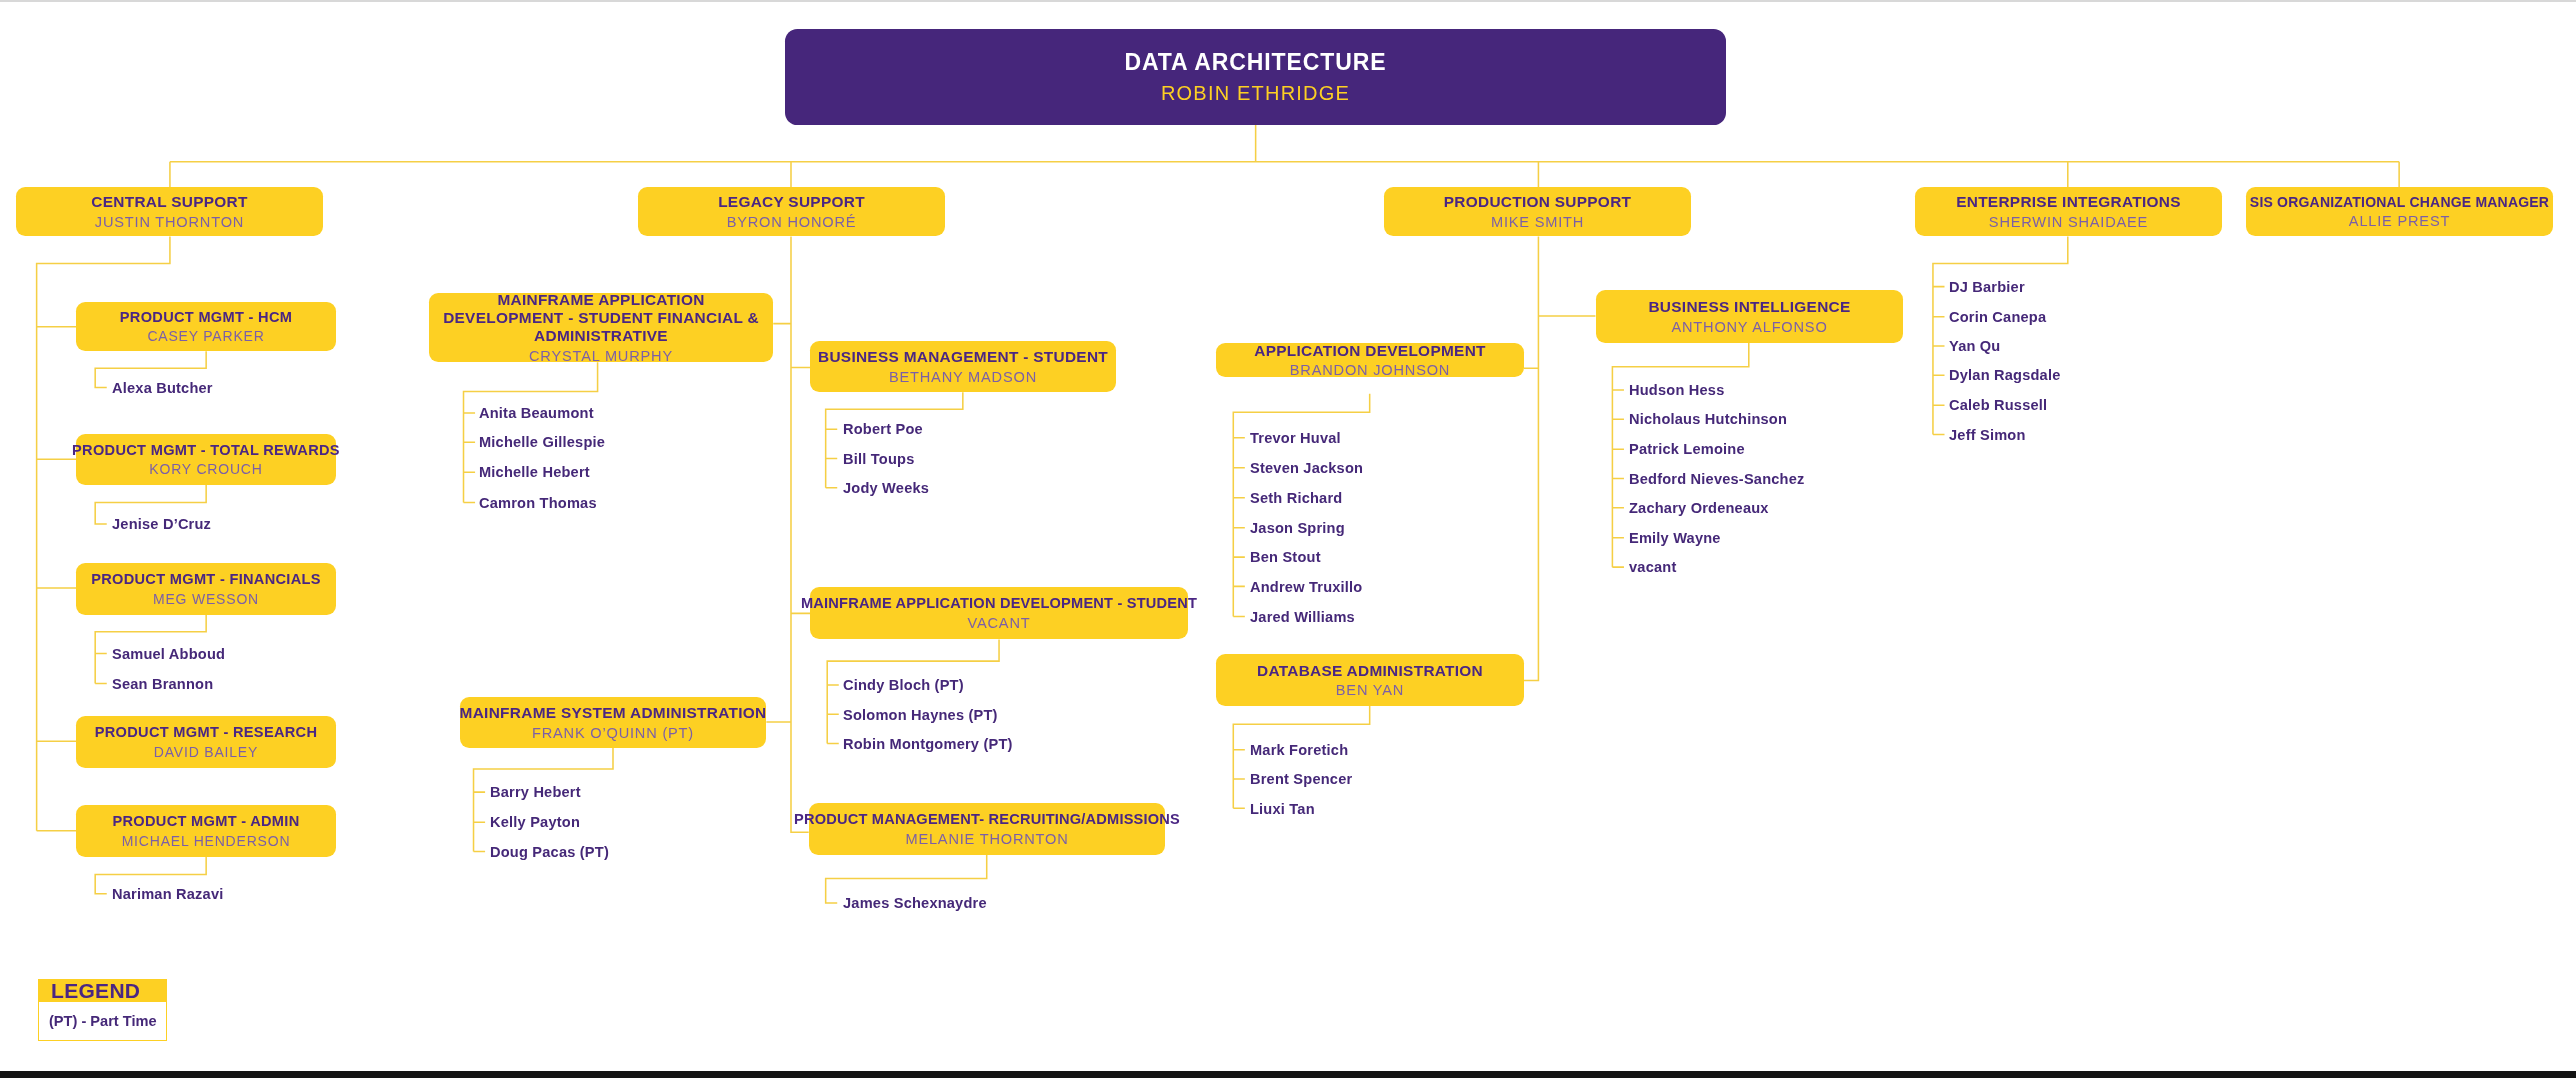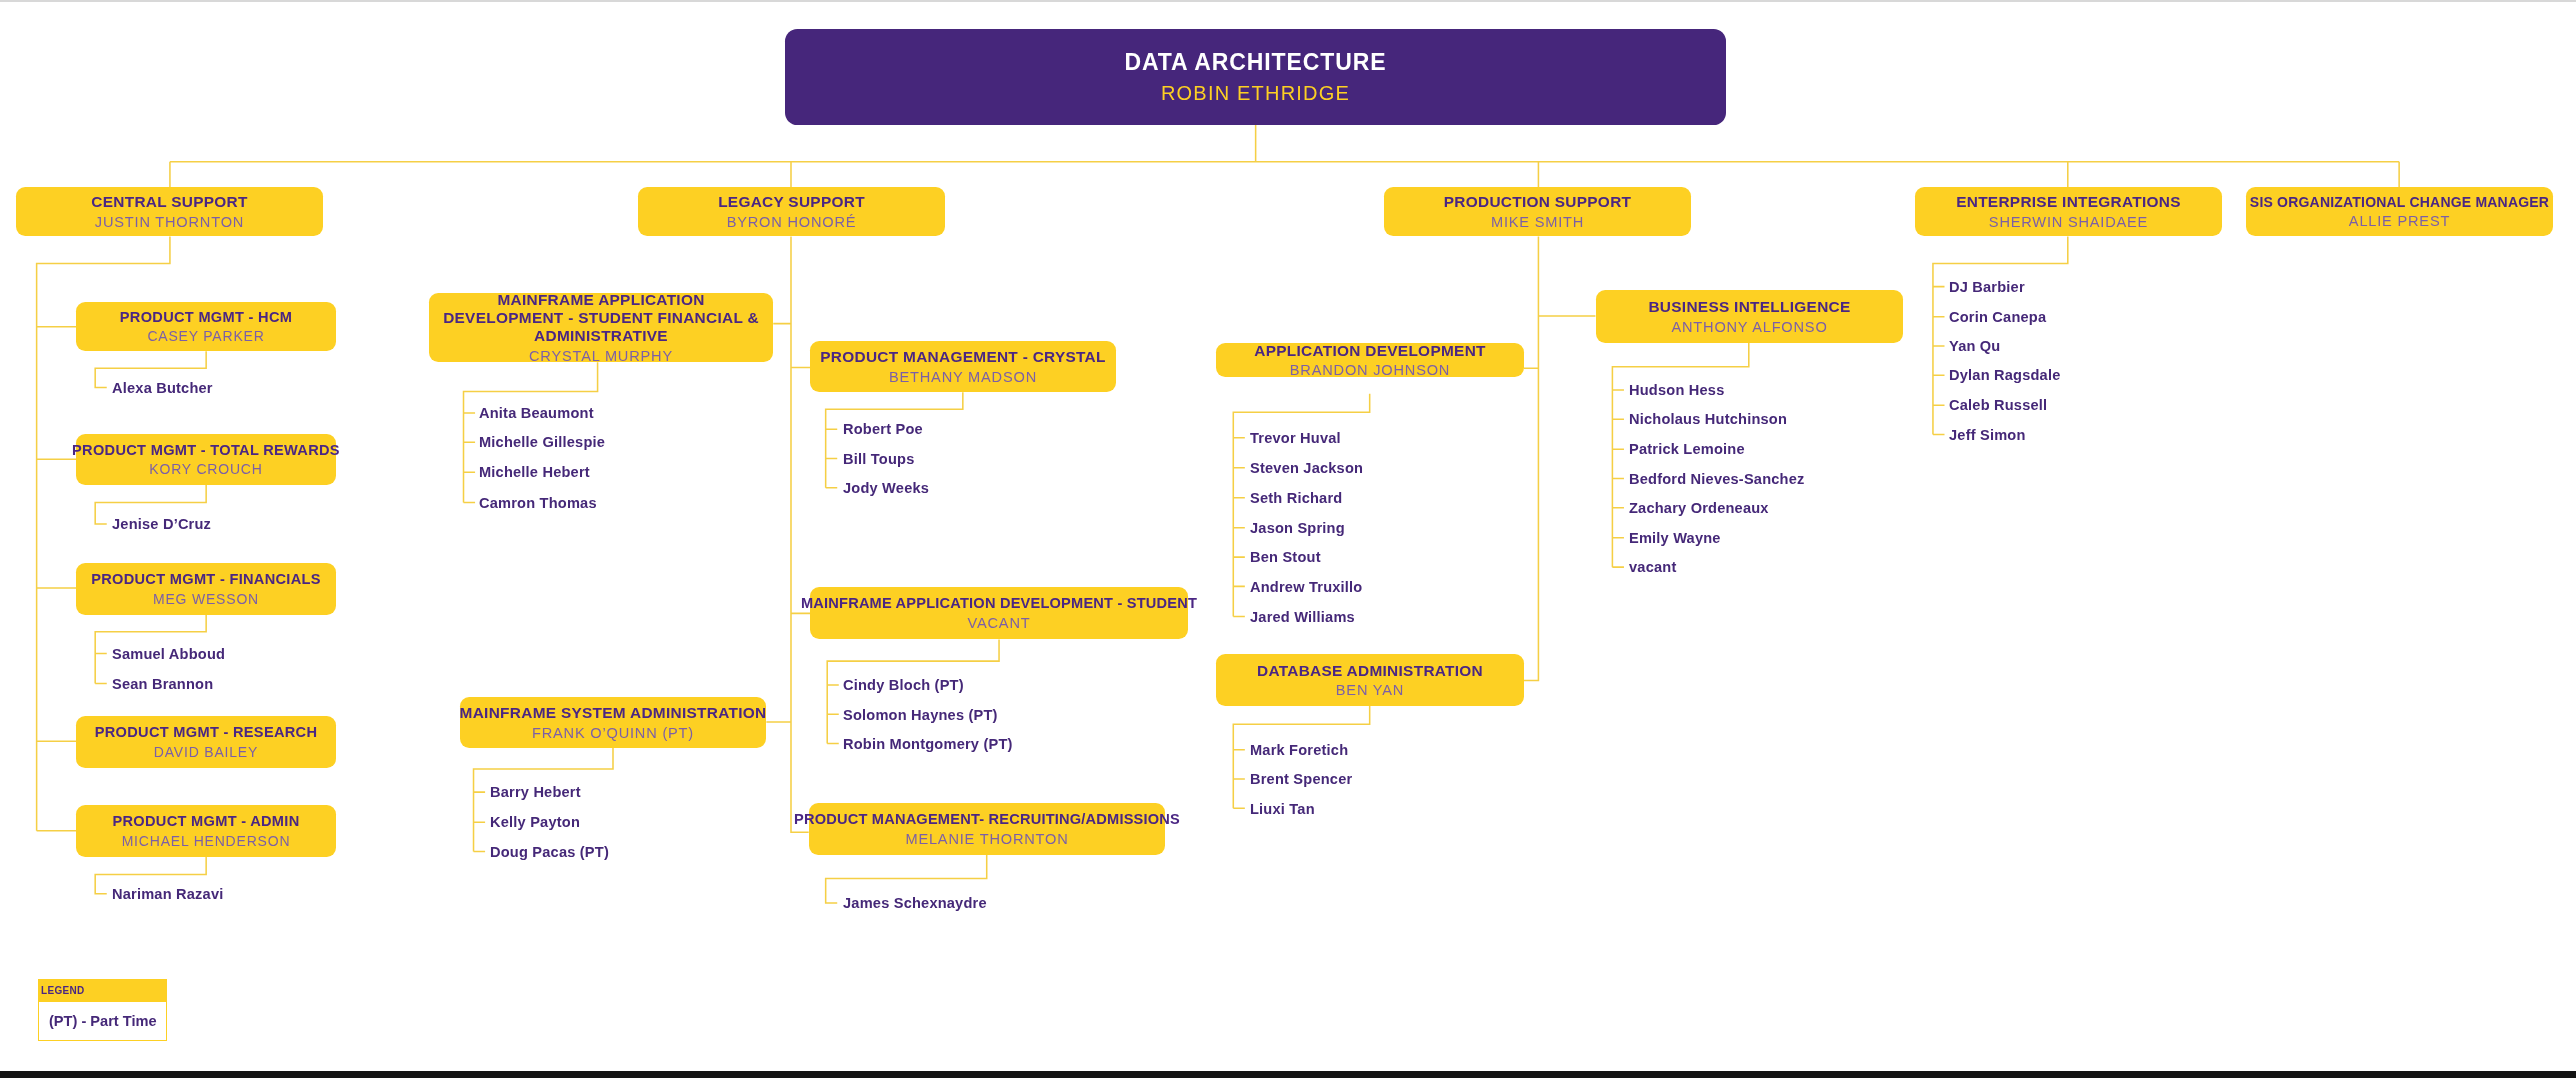--- a/index.html
+++ b/index.html
@@ -17,22 +17,22 @@
   .box.small .bt{font-size:14.6px;}
   .box.small .bn{font-size:14px;}
   .box.xs .bt{font-size:14.6px;letter-spacing:0.2px;}
   .box.sis .bt{font-size:14px;letter-spacing:0.2px;}
   .box.root{background:#46267B;border-radius:12.3px;gap:6.2px;}
   .box.root .bt{color:#ffffff;font-size:23px;letter-spacing:0.9px;}
   .box.root .bn{color:#FDD023;font-size:20px;letter-spacing:1.2px;}
   .member{position:absolute;transform:translateY(-50%);font-weight:700;color:#452878;
           font-size:14.6px;letter-spacing:0.2px;white-space:nowrap;}
   .legend-h{position:absolute;left:38px;top:979px;width:129px;height:23px;background:#FDD023;
-            display:flex;align-items:center;padding-left:3px;box-sizing:border-box;
-            font-weight:700;color:#4A2683;font-size:10px;letter-spacing:0.3px;}
+            display:flex;align-items:center;padding-left:13px;box-sizing:border-box;
+            font-weight:700;color:#4A2683;font-size:21px;letter-spacing:0.3px;}
   .legend-b{position:absolute;left:38px;top:1002px;width:129px;height:39px;background:#ffffff;
             border:1.5px solid #FDD023;border-top:none;box-sizing:border-box;display:flex;align-items:center;
             padding-left:10px;font-weight:700;color:#452878;font-size:14.6px;white-space:nowrap;}
 </style>
 </head>
 <body>
 
 <div id="canvas">
   <div class="top-rule"></div>
 
@@ -101,21 +101,21 @@
   <div class="box small" style="left:76px;top:805px;width:260px;height:52px">
     <div class="bt">PRODUCT MGMT - ADMIN</div>
     <div class="bn">MICHAEL HENDERSON</div>
   </div>
 
   <div class="box wrap" style="left:429px;top:293px;width:344px;height:69px">
     <div class="bt">MAINFRAME APPLICATION DEVELOPMENT - STUDENT FINANCIAL &amp; ADMINISTRATIVE</div>
     <div class="bn">CRYSTAL MURPHY</div>
   </div>
   <div class="box" style="left:810px;top:341px;width:306px;height:51px">
-    <div class="bt">PRODUCT MANAGEMENT - CRYSTAL</div>
+    <div class="bt">BUSINESS MANAGEMENT - STUDENT</div>
     <div class="bn">BETHANY MADSON</div>
   </div>
   <div class="box xs" style="left:810px;top:587px;width:378px;height:52px">
     <div class="bt">MAINFRAME APPLICATION DEVELOPMENT - STUDENT</div>
     <div class="bn">VACANT</div>
   </div>
   <div class="box" style="left:460px;top:697px;width:306px;height:51px">
     <div class="bt">MAINFRAME SYSTEM ADMINISTRATION</div>
     <div class="bn">FRANK O’QUINN (PT)</div>
   </div>

